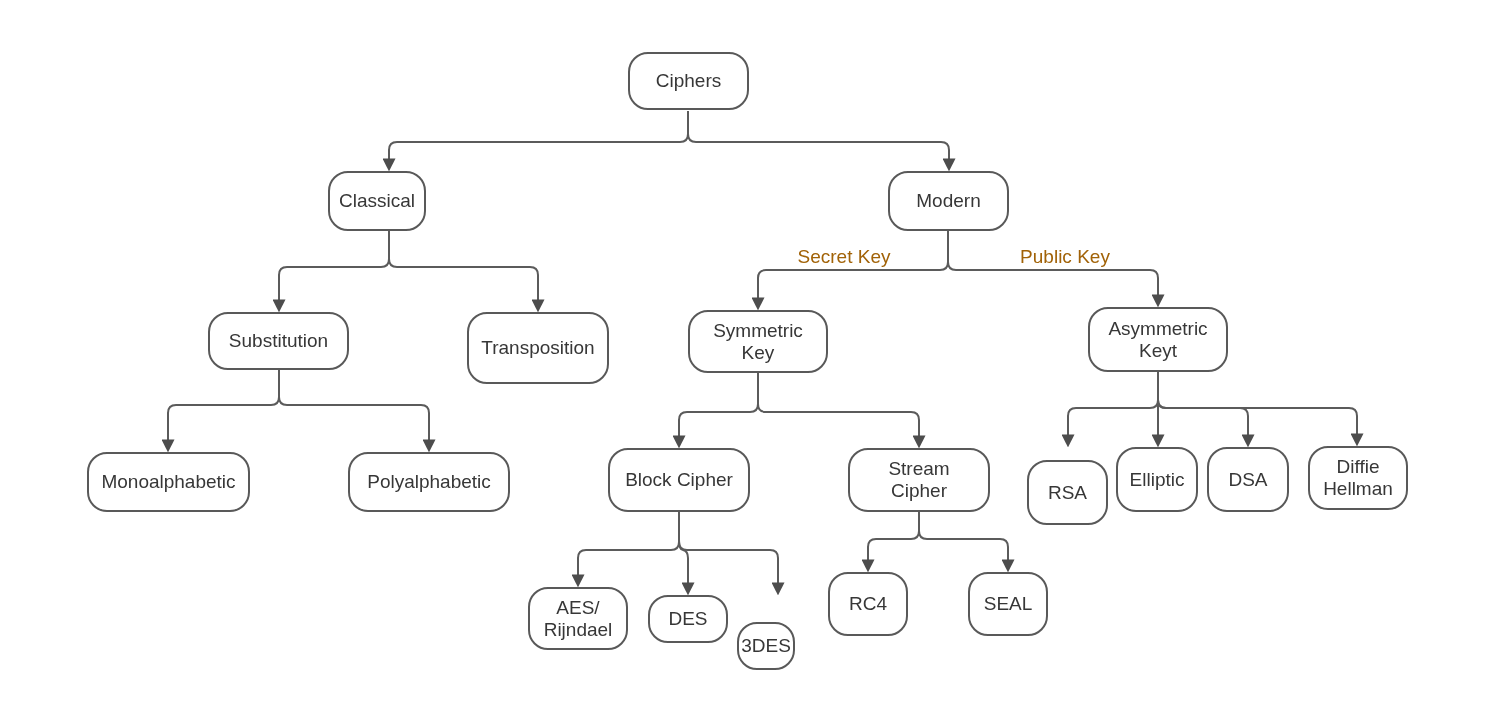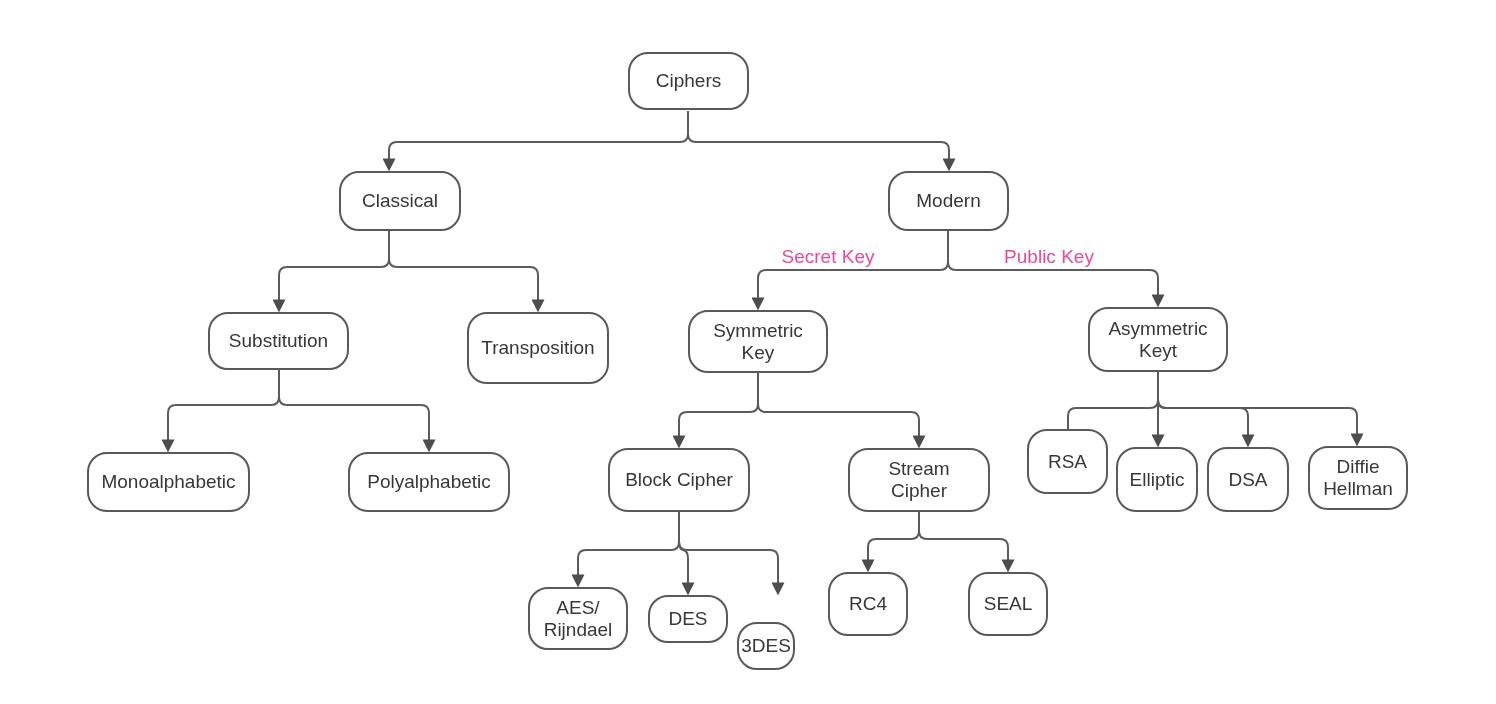--- a/index.html
+++ b/index.html
@@ -35,22 +35,23 @@
     font-size: 19px;
     line-height: 1.14;
     color: #373737;
     white-space: pre-line;
     padding: 2px 4px;
   }
   .edge-label {
     position: absolute;
     transform: translateX(-50%);
     font-size: 19px;
-    color: #ec4899;
+    color: #a16207;
     white-space: nowrap;
+    margin-left: 16px;
   }
 </style>
 </head>
 <body>
 
 <div id="canvas">
 
   <svg id="edges" viewBox="0 0 1496 704" xmlns="http://www.w3.org/2000/svg">
     <defs>
       <marker id="arrowhead" viewBox="0 0 10 10" refX="2" refY="5" markerWidth="13" markerHeight="13" markerUnits="userSpaceOnUse" orient="auto-start-reverse">
@@ -85,21 +86,21 @@
       <path d="M919,512 V531 Q919,539 911,539 H876 Q868,539 868,547 V562" marker-end="url(#arrowhead)"></path>
       <path d="M919,512 V531 Q919,539 927,539 H1000 Q1008,539 1008,547 V562" marker-end="url(#arrowhead)"></path>
     </g>
   </svg>
 
   <div class="edge-label" style="left:828px; top:246px">Secret Key</div>
   <div class="edge-label" style="left:1049px; top:246px">Public Key</div>
 
   <div class="node" style="left:628px; top:52px; width:121px; height:58px">Ciphers</div>
 
-  <div class="node" style="left:339px; top:171px; width:122px; height:60px">Classical</div>
+  <div class="node" style="left:328px; top:171px; width:98px; height:60px">Classical</div>
 
   <div class="node" style="left:888px; top:171px; width:121px; height:60px">Modern</div>
 
   <div class="node" style="left:208px; top:312px; width:141px; height:58px">Substitution</div>
 
   <div class="node" style="left:467px; top:312px; width:142px; height:72px">Transposition</div>
 
   <div class="node" style="left:87px; top:452px; width:163px; height:60px; padding:20px 1px">Monoalphabetic</div>
 
   <div class="node" style="left:348px; top:452px; width:162px; height:60px; padding:18px 1px">Polyalphabetic</div>
@@ -119,21 +120,21 @@
 Rijndael</div>
 
   <div class="node" style="left:648px; top:595px; width:80px; height:48px">DES</div>
 
   <div class="node" style="left:737px; top:622px; width:58px; height:48px">3DES</div>
 
   <div class="node" style="left:828px; top:572px; width:80px; height:64px">RC4</div>
 
   <div class="node" style="left:968px; top:572px; width:80px; height:64px">SEAL</div>
 
-  <div class="node" style="left:1027px; top:429px; width:81px; height:65px">RSA</div>
+  <div class="node" style="left:1027px; top:460px; width:81px; height:65px">RSA</div>
 
   <div class="node" style="left:1116px; top:447px; width:82px; height:65px">Elliptic</div>
 
   <div class="node" style="left:1207px; top:447px; width:82px; height:65px">DSA</div>
 
   <div class="node" style="left:1308px; top:446px; width:100px; height:64px">Diffie
 Hellman</div>
 
 </div>
 

